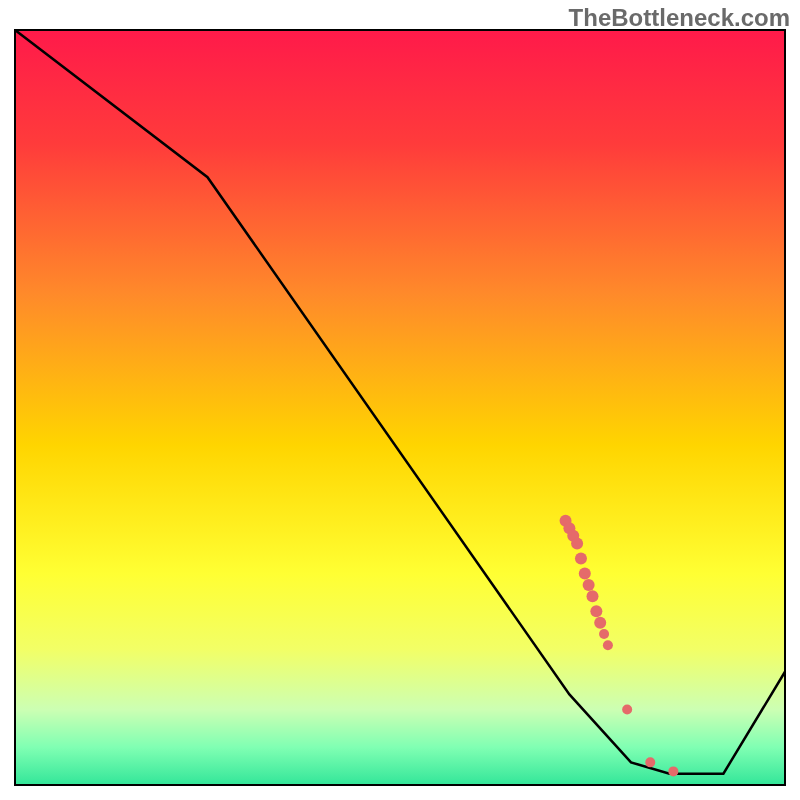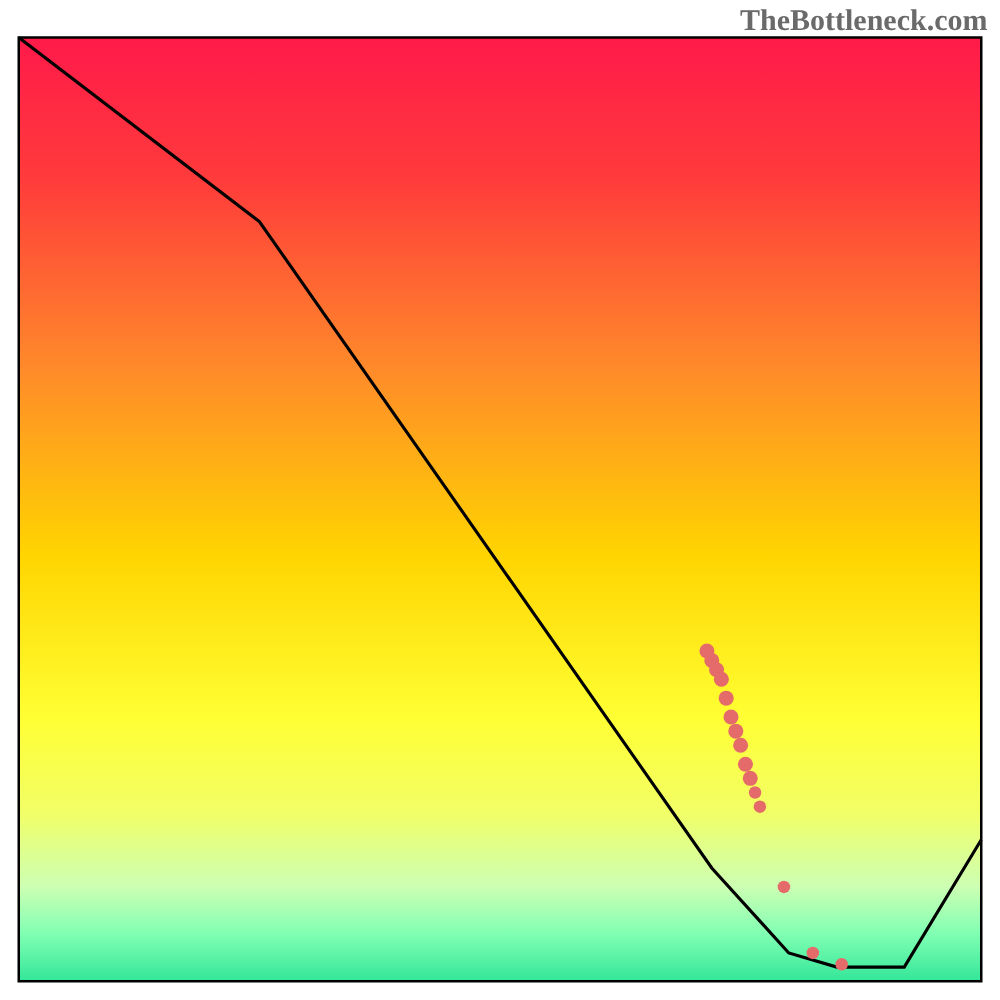--- a/index.html
+++ b/index.html
@@ -12,21 +12,21 @@
   }
   .container {
     position: relative;
     width: 800px;
     height: 800px;
   }
   .watermark {
     position: absolute;
     top: 4px;
     right: 10px;
-    font-family: Liberation Serif, serif;
+    font-family: Liberation Sans, sans-serif;
     font-size: 24px;
     font-weight: bold;
     color: #6a6a6a;
     z-index: 10;
   }
   svg {
     display: block;
   }
 </style>
 </head>

